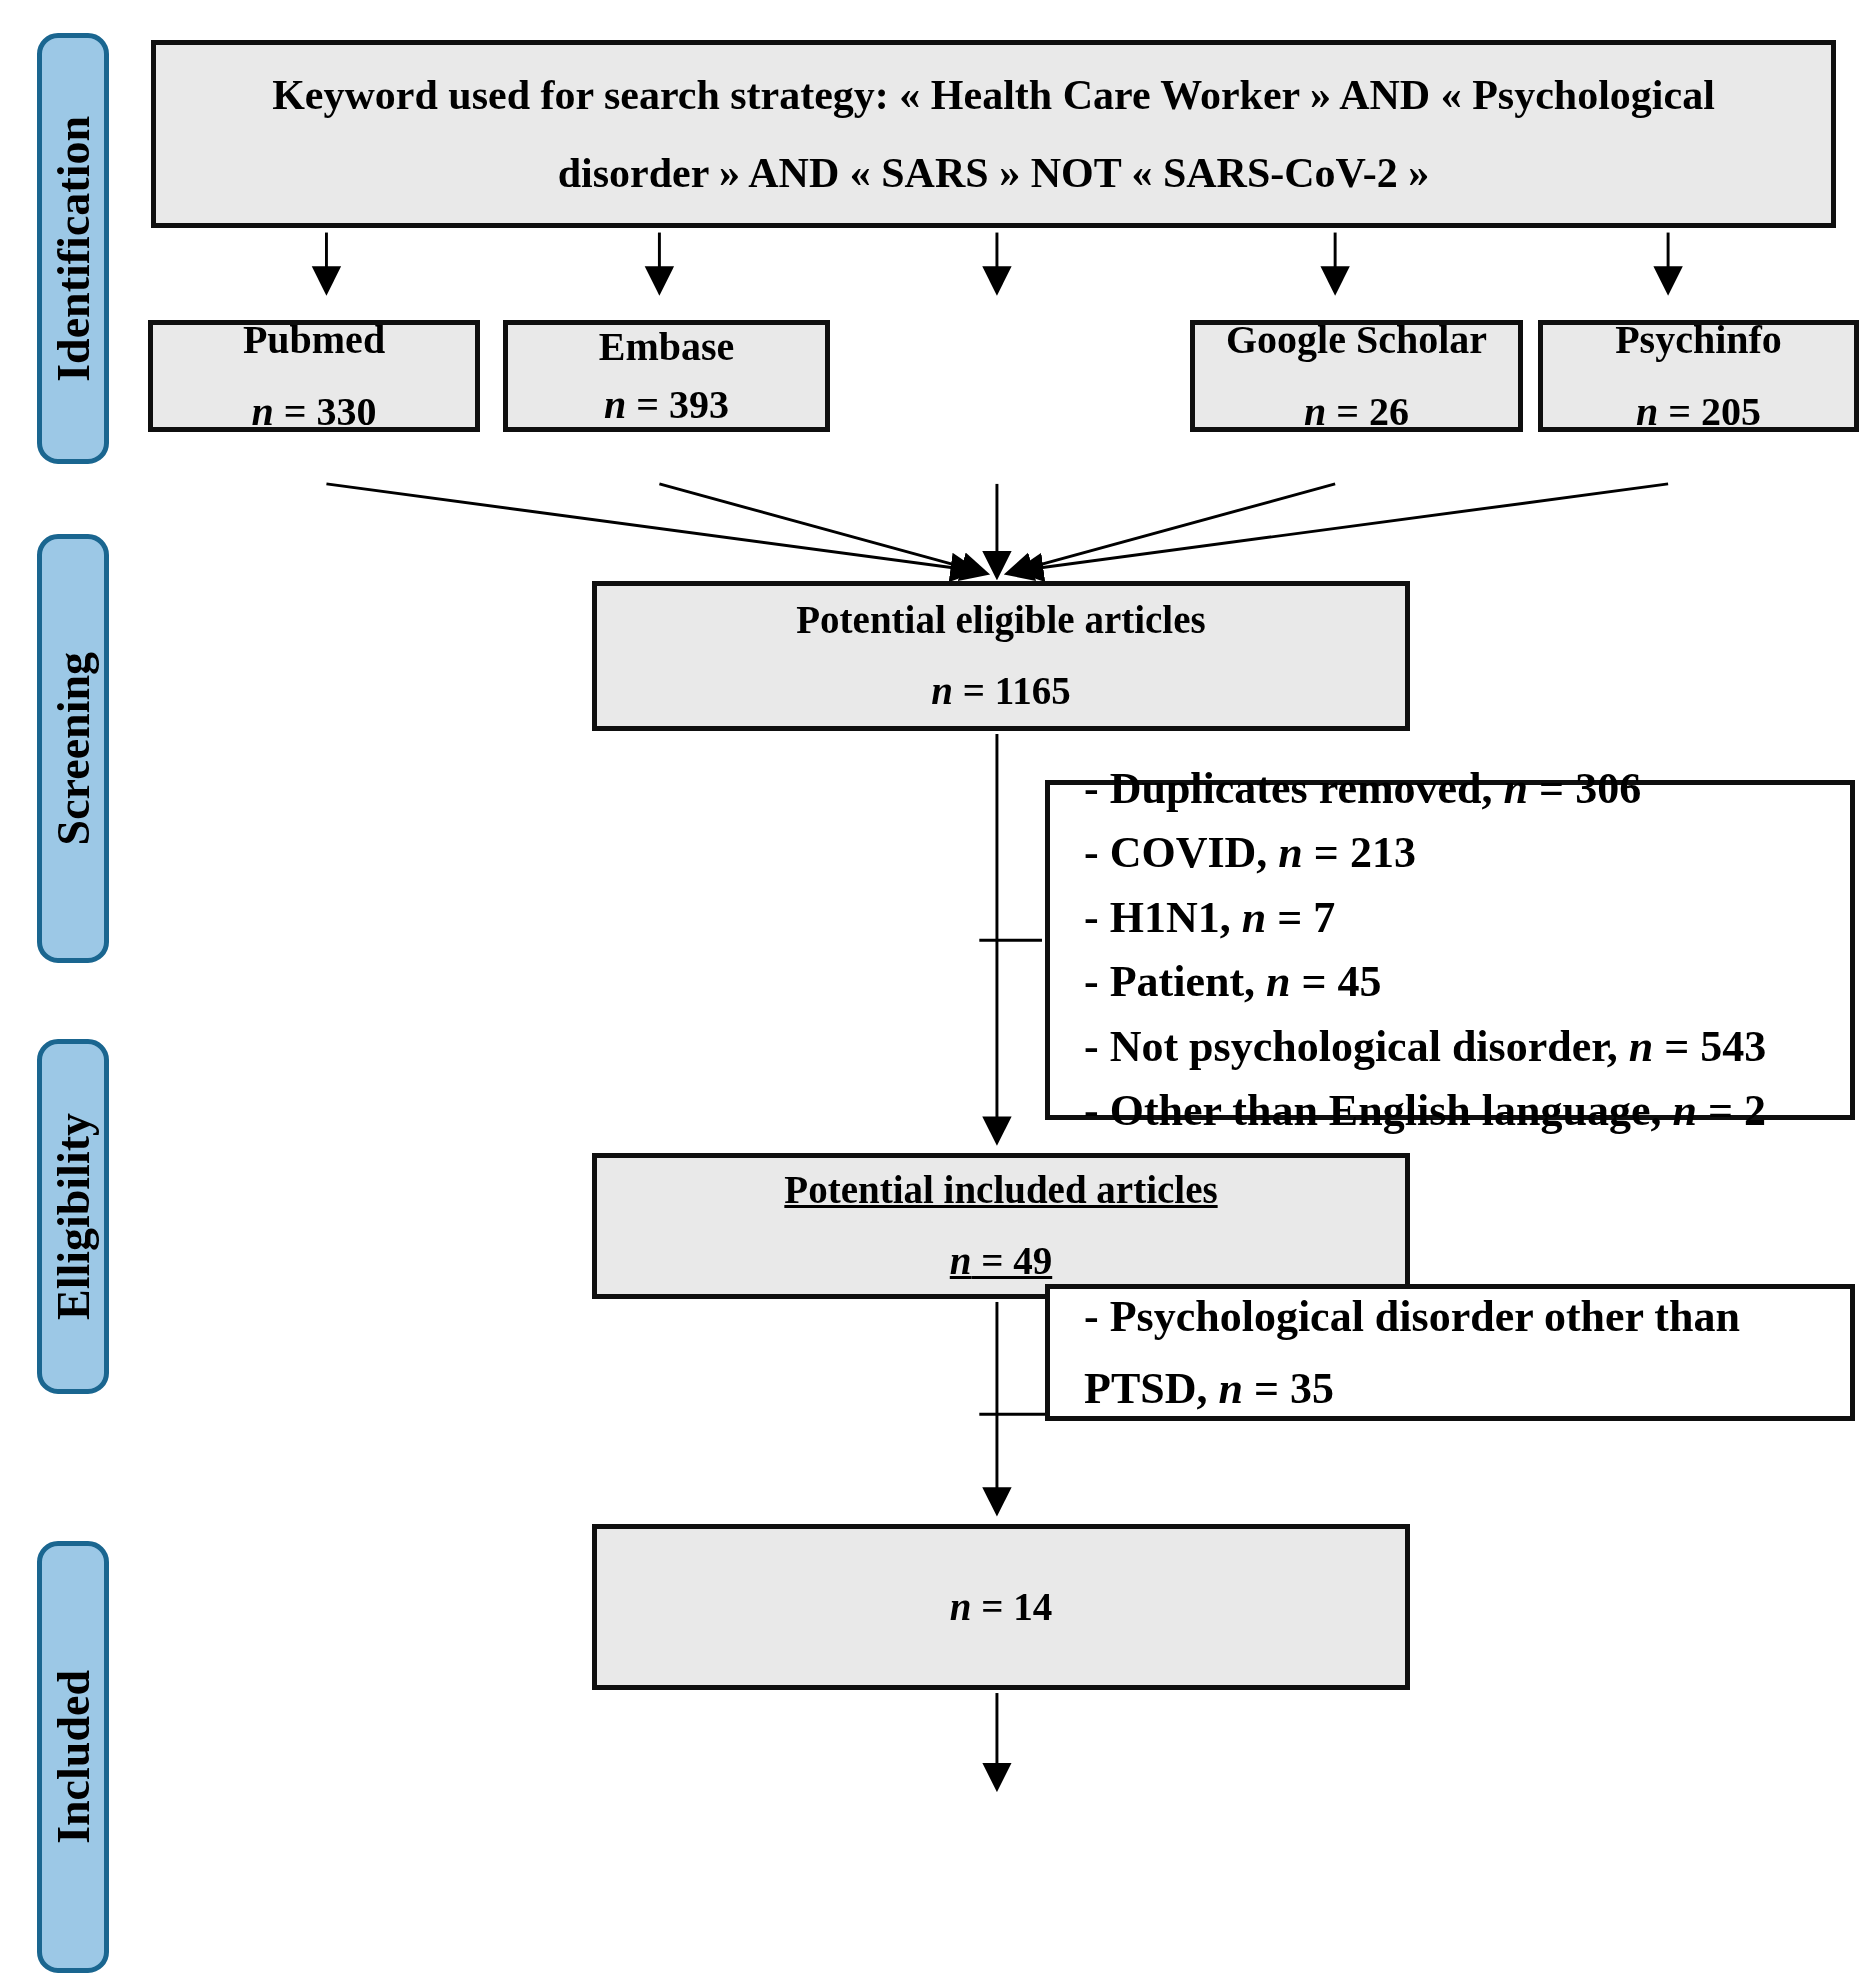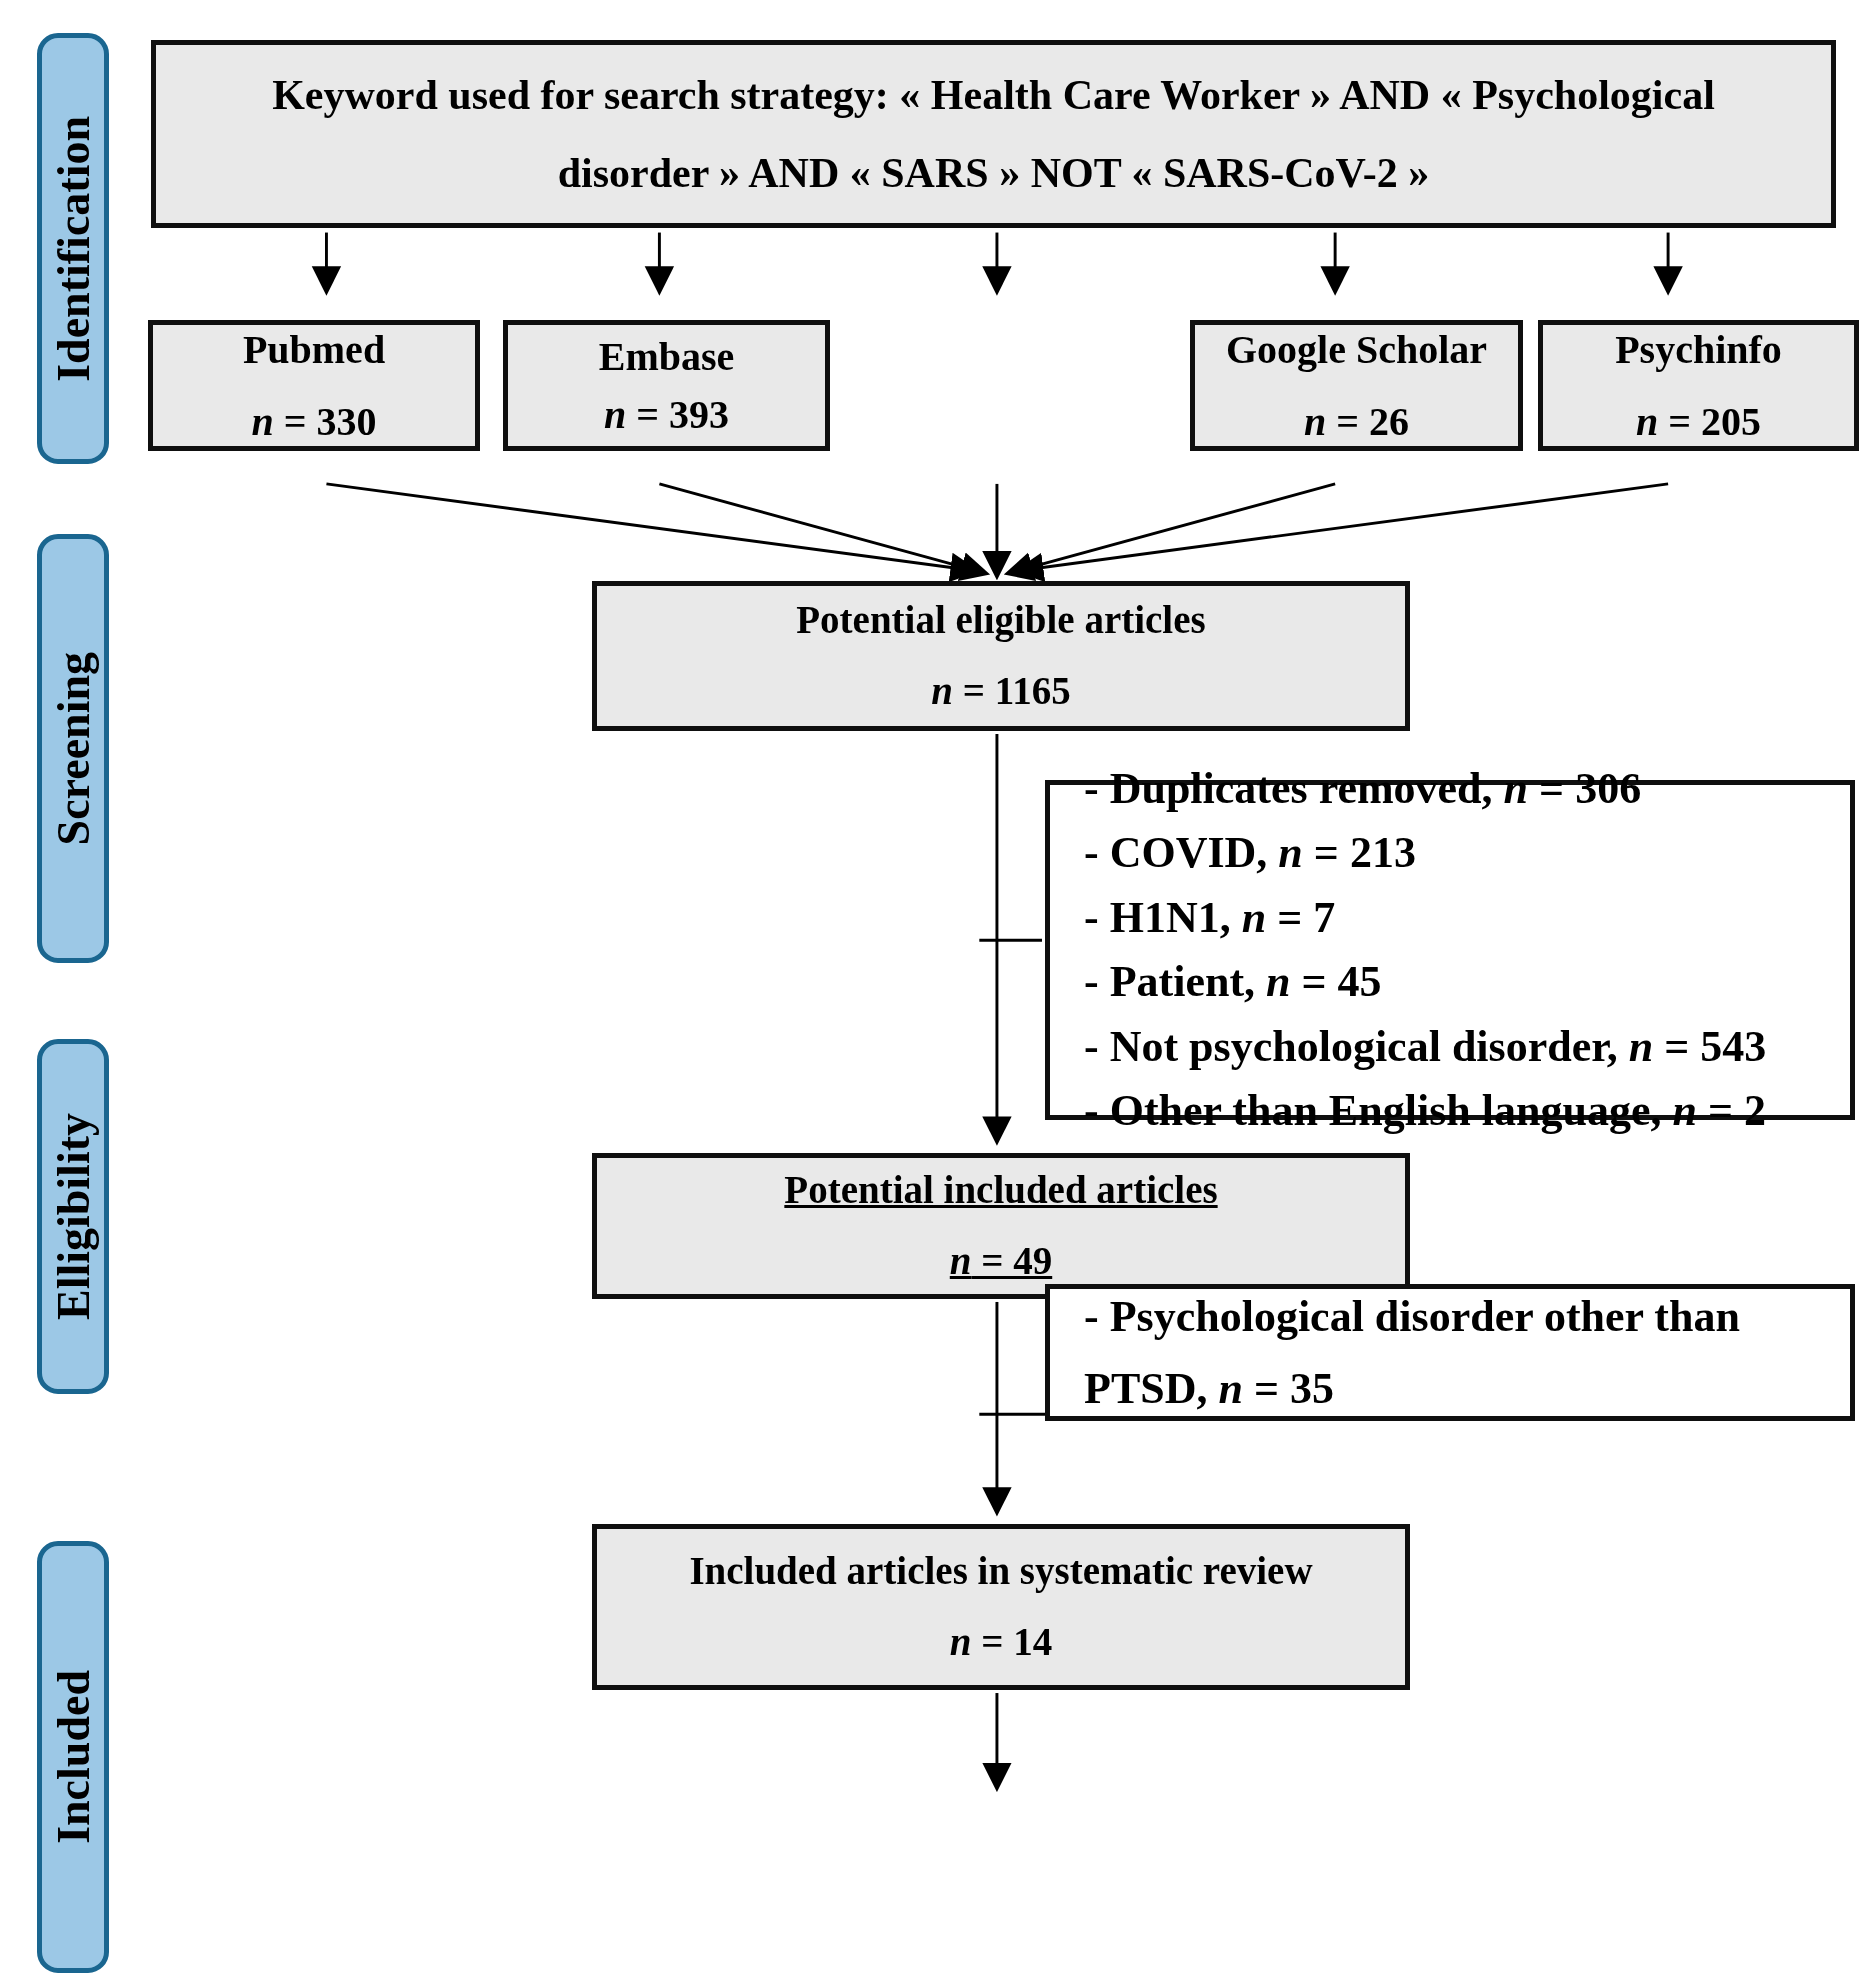--- a/index.html
+++ b/index.html
@@ -11,21 +11,21 @@
     position:absolute;z-index:2;box-sizing:border-box;
     background:#e9e9e9;border:5.2px solid #0f0f0f;
     display:flex;flex-direction:column;align-items:center;justify-content:center;
     text-align:center;font-weight:bold;
   }
   .line{line-height:1.05;white-space:nowrap;}
   .nv{font-style:italic;}
 
   .keyword{left:151px;top:40px;width:1685px;height:188px;font-size:42px;row-gap:34px;padding:0 13px;}
 
-  .db{top:320px;height:131px;font-size:40px;row-gap:30px;}
+  .db{top:320px;height:112px;font-size:40px;row-gap:30px;}
   .db1{left:148px;width:332px;}
   .db2{left:503px;width:327px;gap:16px;}
   .db3{left:847px;width:332px;}
   .db4{left:1190px;width:333px;}
   .db5{left:1538px;width:321px;}
 
   .center{left:592px;width:818px;font-size:39px;row-gap:30px;}
   .eligible{top:581px;height:150px;}
   .pincluded{top:1153px;height:146px;text-decoration:underline;}
   .systematic{top:1524px;height:166px;}
@@ -146,19 +146,18 @@
   <div class="box center pincluded">
     <div class="line">Potential included articles</div>
     <div class="line"><span class="nv">n</span><span> = 49</span></div>
   </div>
 
   <div class="box excl excl2">
     <div class="wrapline"><span>- Psychological disorder other than PTSD, </span><span class="nv">n</span><span> = 35</span></div>
   </div>
 
   <div class="box center systematic">
-    <div class="line">Included articles in systematic review</div>
     <div class="line"><span class="nv">n</span><span> = 14</span></div>
   </div>
 
 
 </div>
 
 
 </body></html>

